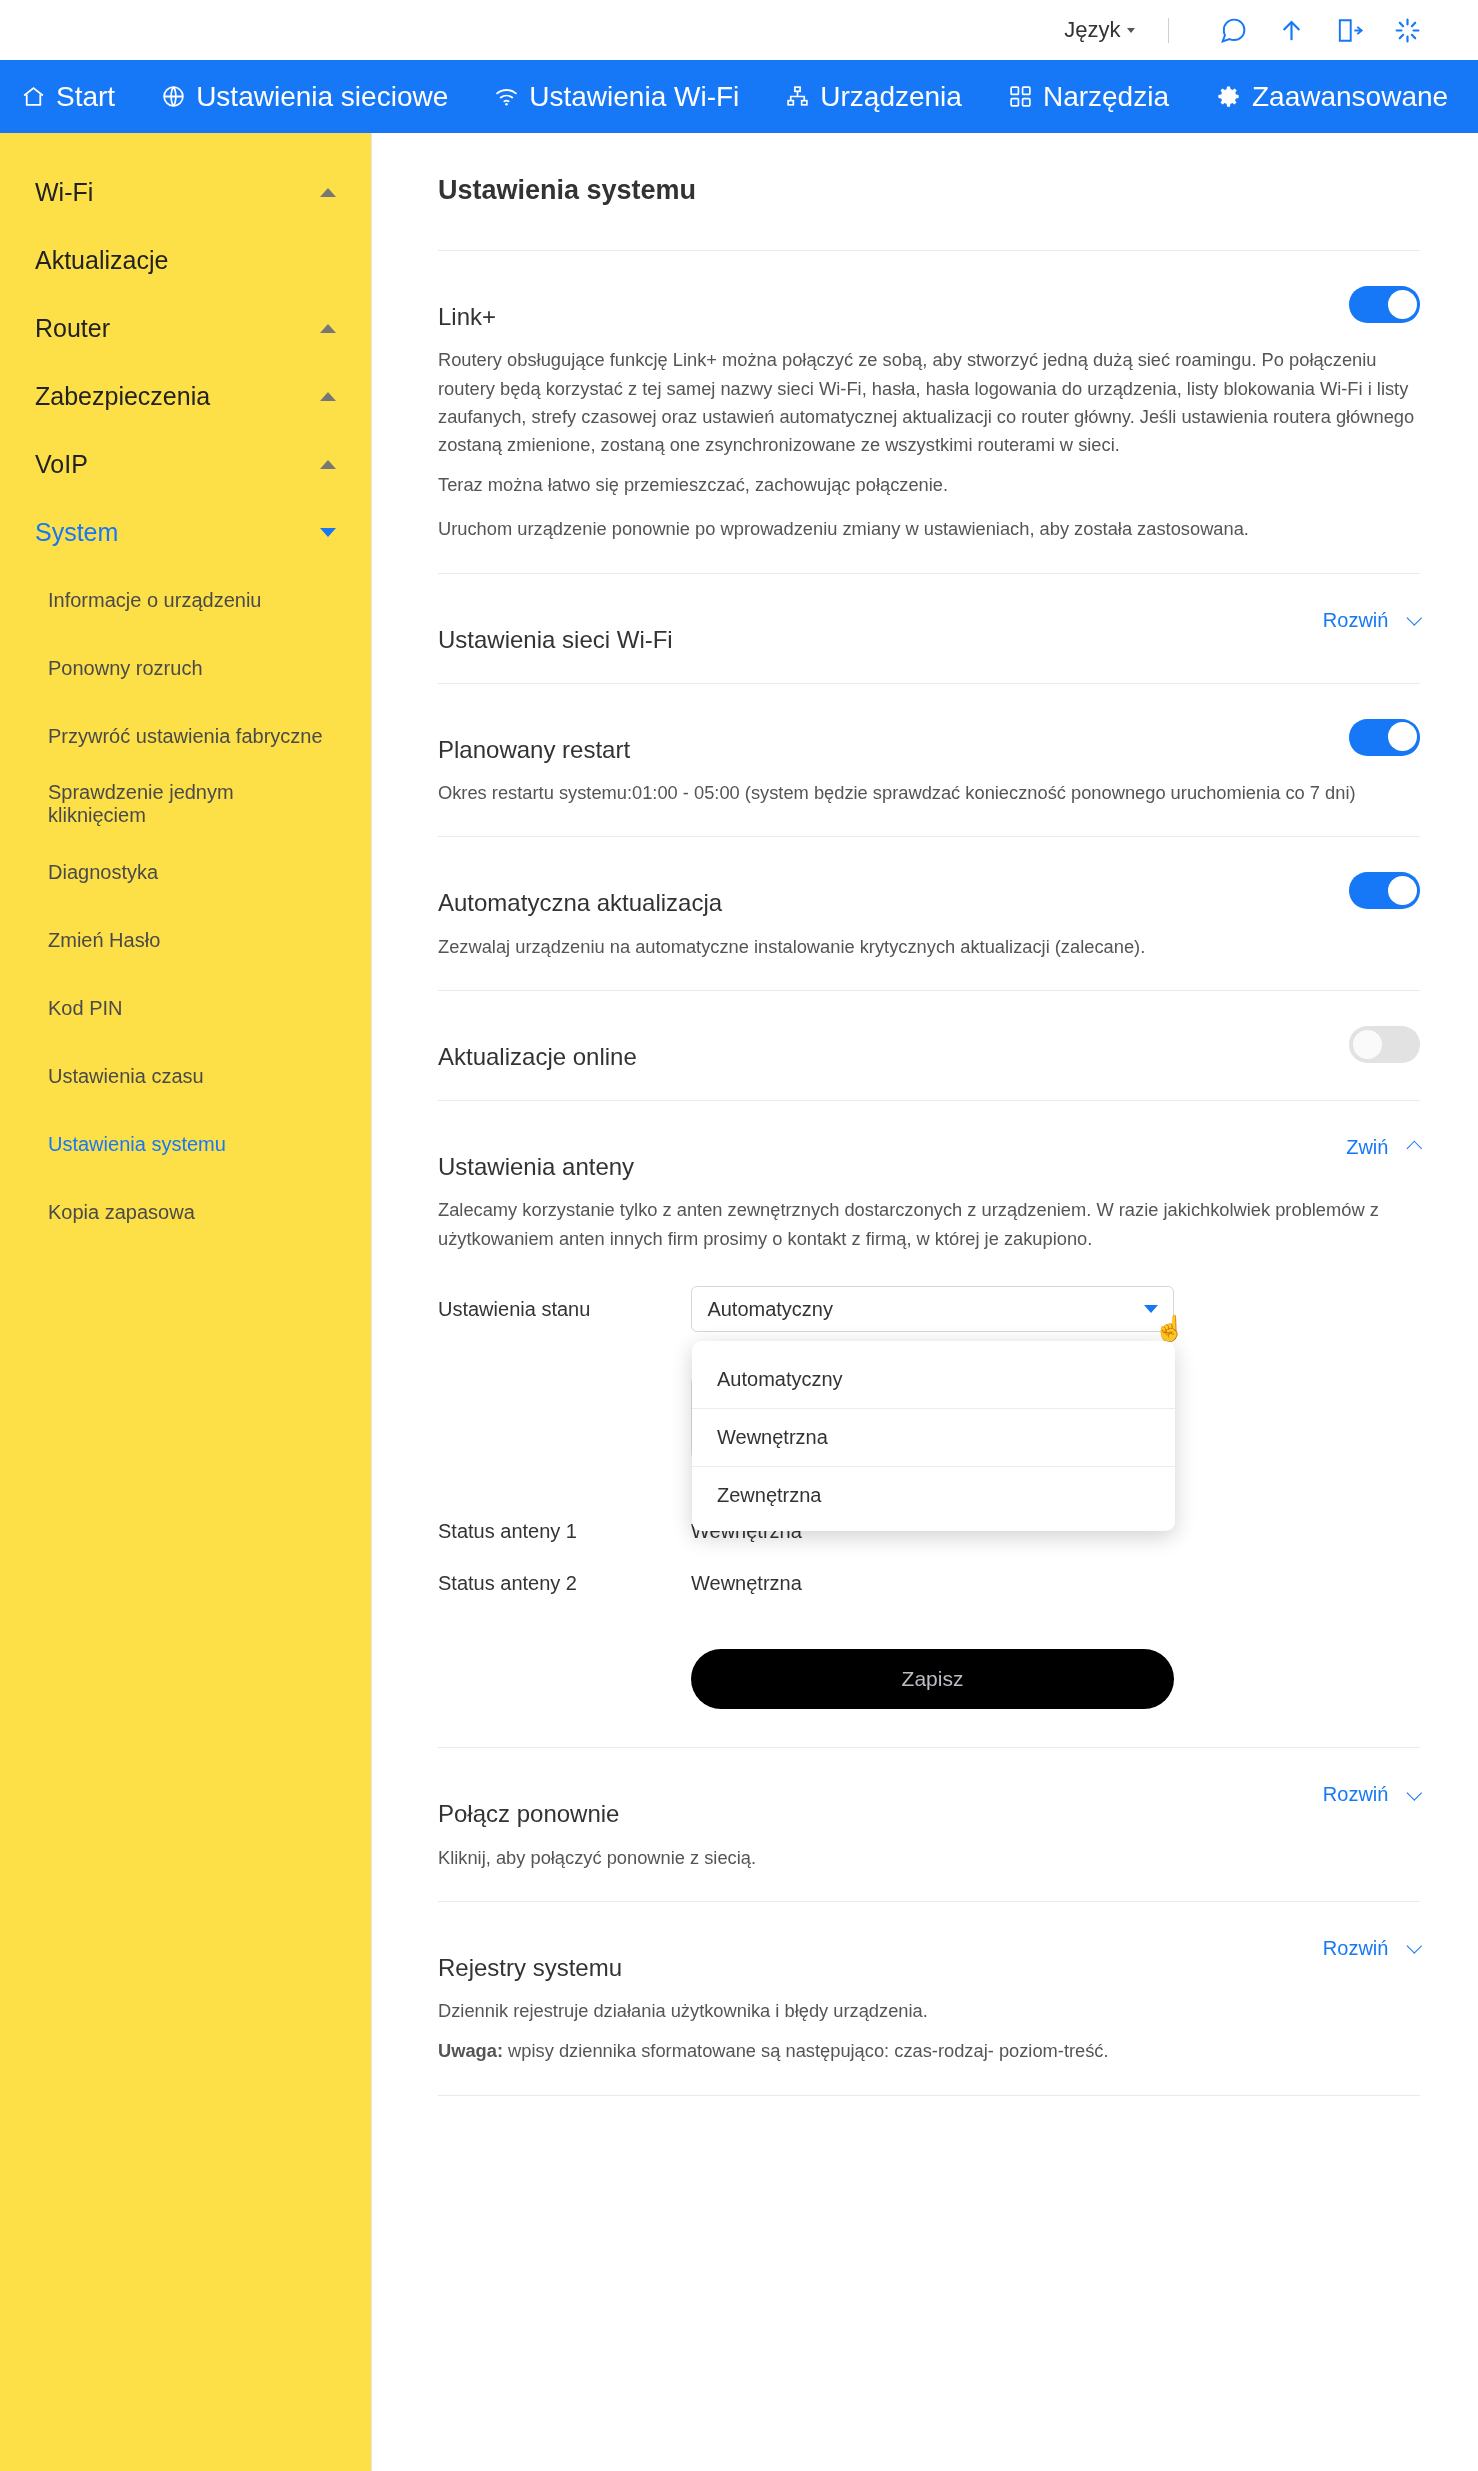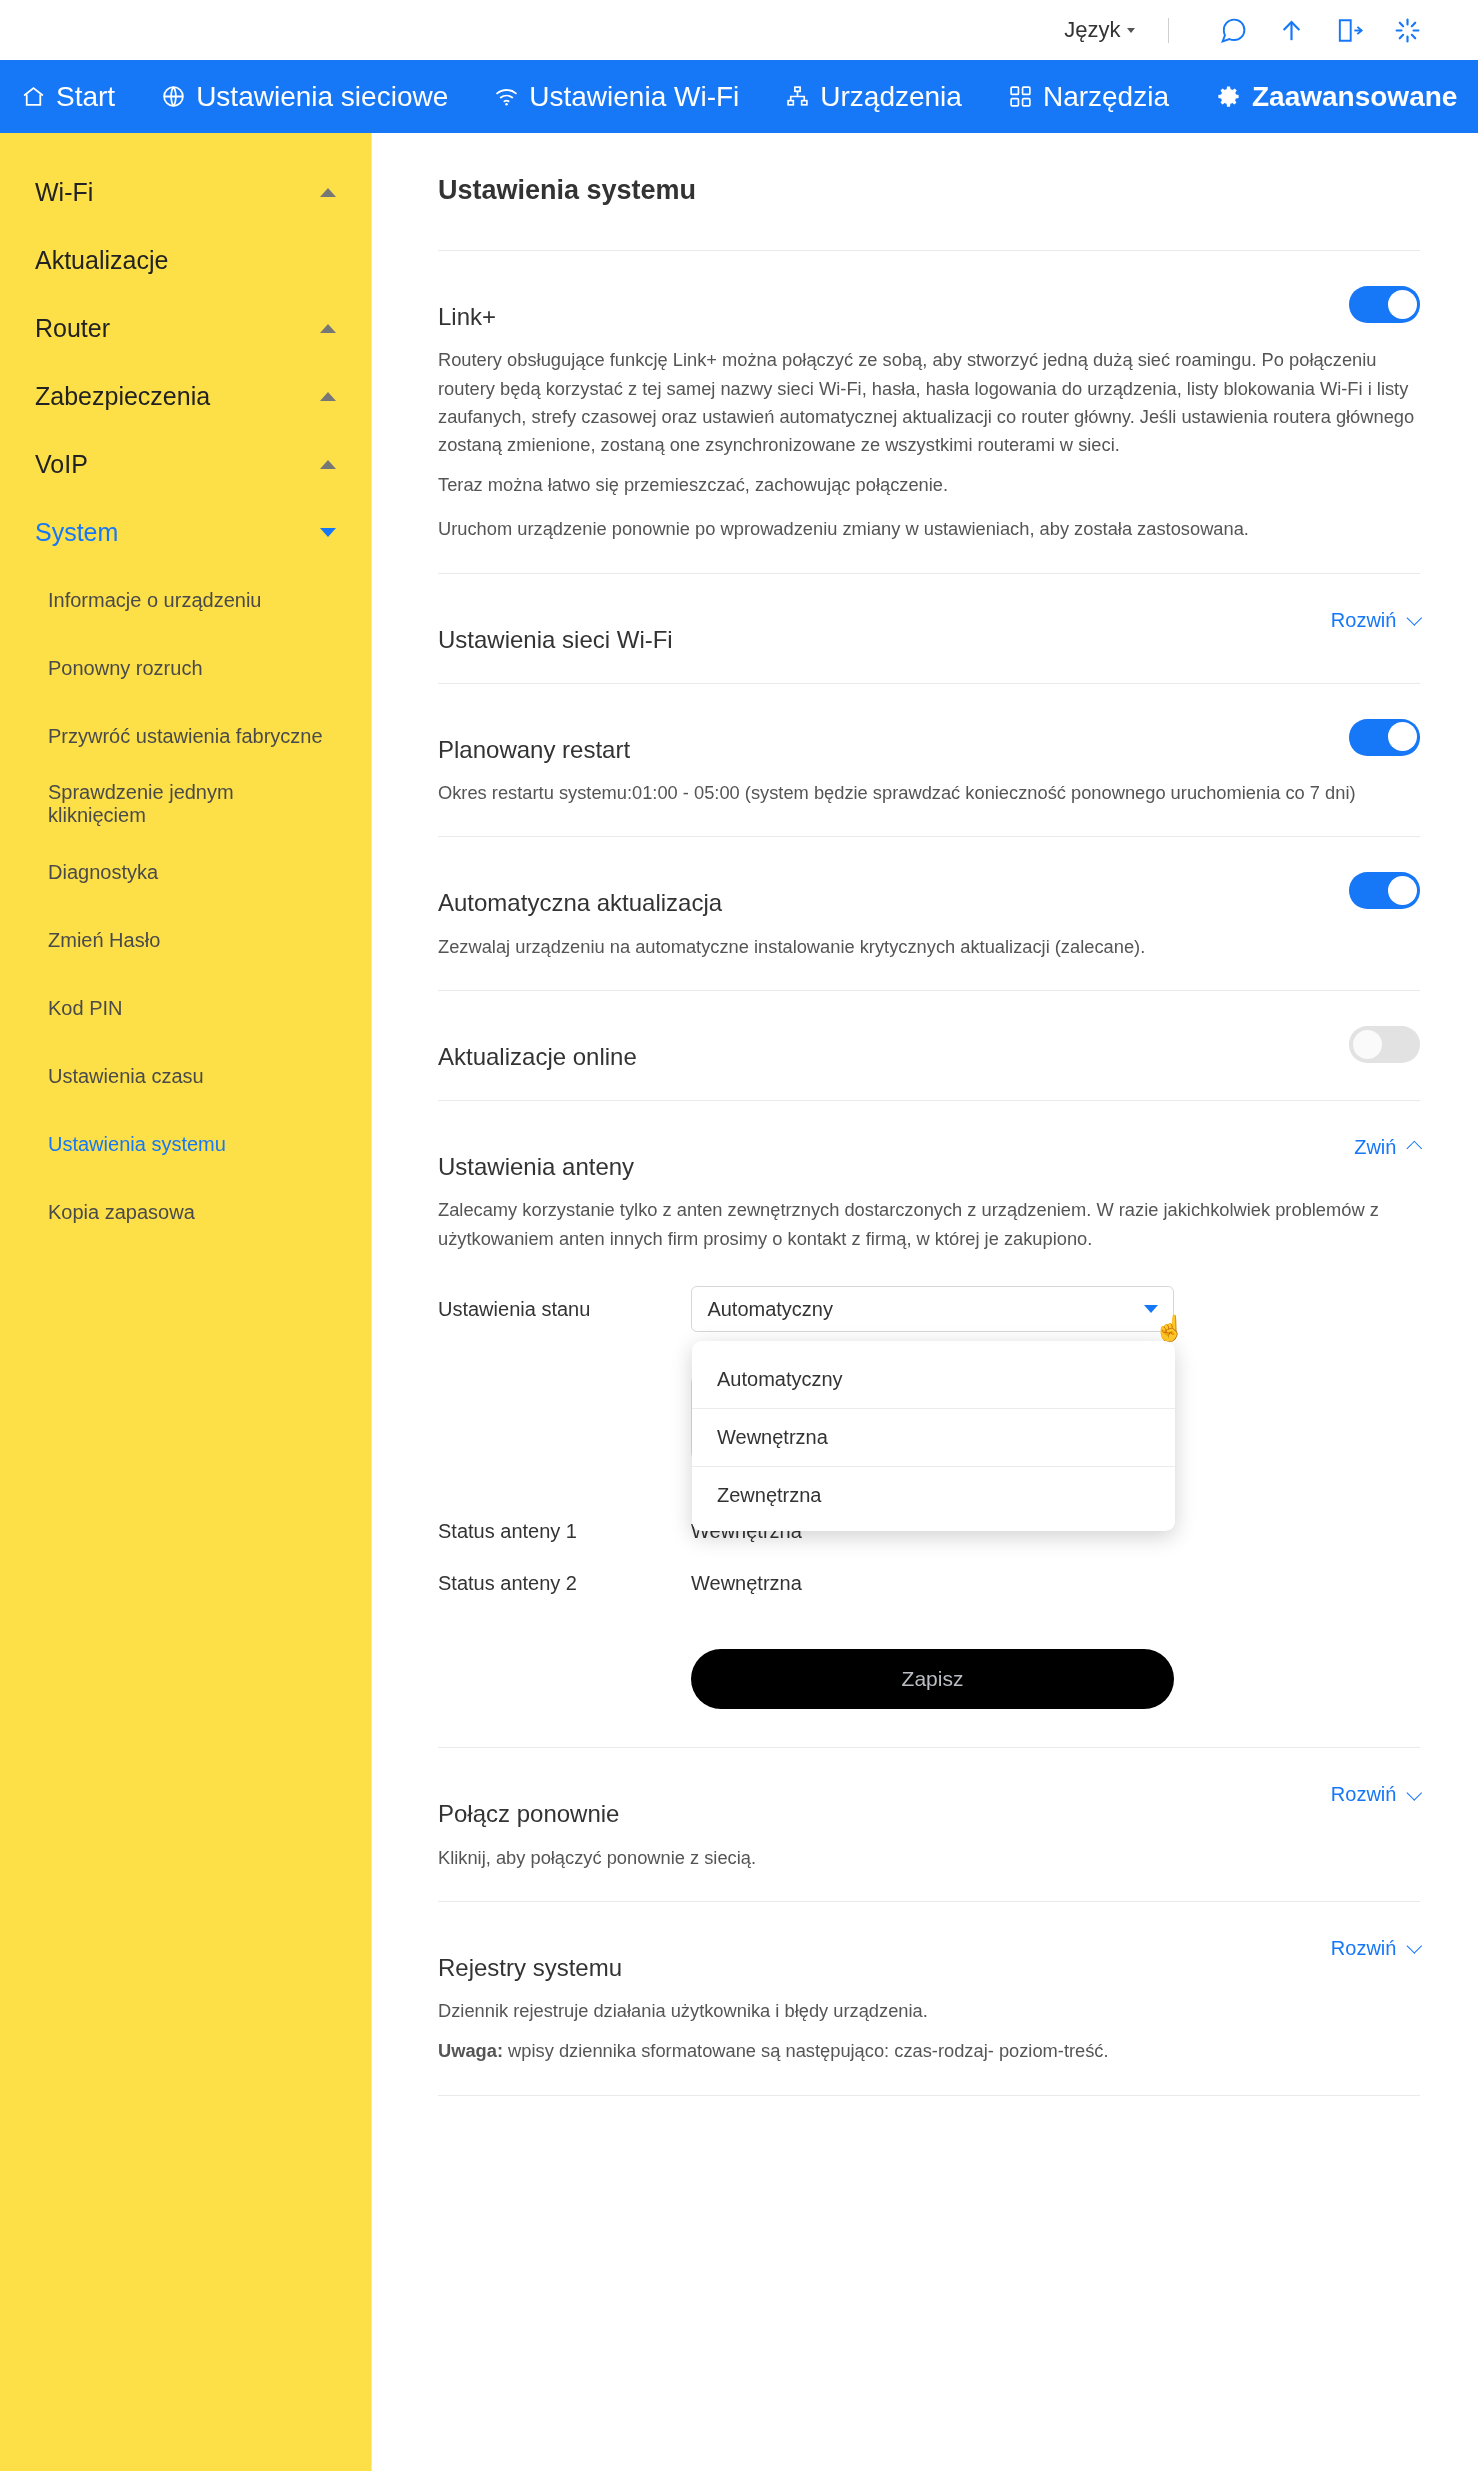--- a/index.html
+++ b/index.html
@@ -61,21 +61,21 @@
   .nav-item {
     display: flex;
     align-items: center;
     gap: 10px;
     font-size: 28px;
     color: #ffffff;
     margin-right: 46px;
     cursor: pointer;
     white-space: nowrap;
   }
-  .nav-item.active { font-weight: bold; }
+  .nav-item.active { font-weight: normal; }
   .nav-ico { display: inline-flex; align-items: center; }
 
   
   .wrap { display: flex; width: 1478px; }
   .sidebar {
     width: 372px;
     min-height: 2338px;
     border-right: 1px solid #e6e6e6;
     padding-top: 25px;
     background: #fde047;
@@ -143,21 +143,21 @@
     margin-top: 15.4px;
     max-width: 999px;
   }
   .sec-desc.tight { margin-top: 11.6px; }
   .link-expand {
     font-size: 20px;
     color: #1677f7;
     cursor: pointer;
     display: inline-flex;
     align-items: center;
-    gap: 13px;
+    gap: 21px;
     white-space: nowrap;
   }
   .chev-down {
     width: 10.6px; height: 10.6px;
     border-right: 1.9px solid #1677f7;
     border-bottom: 1.9px solid #1677f7;
     transform: rotate(45deg) translate(-1.9px,-1.9px);
   }
   .chev-up {
     width: 10.6px; height: 10.6px;

